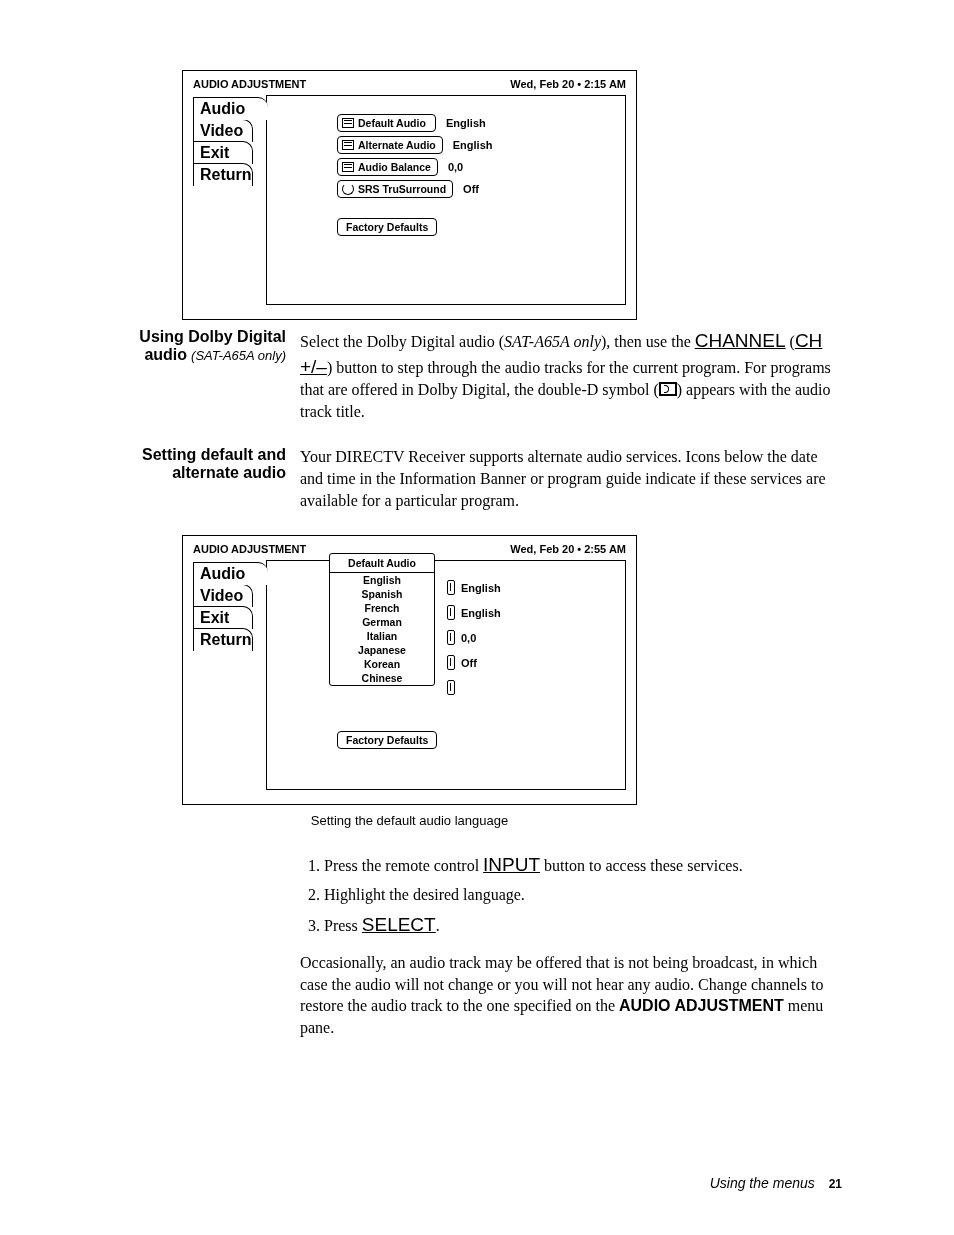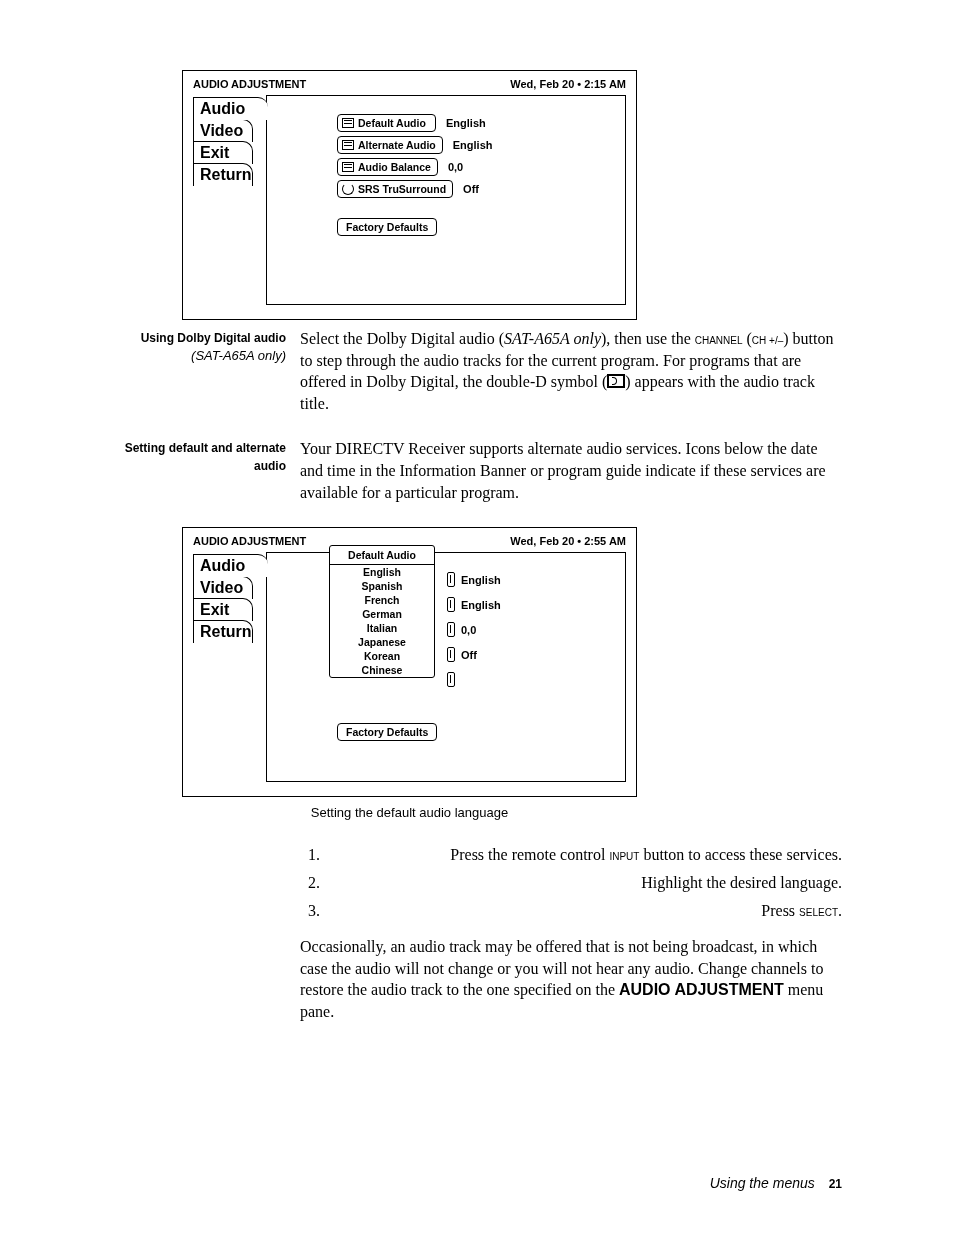--- a/index.html
+++ b/index.html
@@ -112,53 +112,52 @@
   }
   .sec-head {
     width: 188px;
     text-align: right;
     padding-right: 14px;
     box-sizing: border-box;
   }
   .sec-head .bold {
     font-family: Arial, Helvetica, sans-serif;
     font-weight: bold;
-    font-size: 12px;
+    font-size: 16px;
   }
   .sec-head .ital {
     font-family: Arial, Helvetica, sans-serif;
     font-style: italic;
     font-size: 13px;
   }
   .sec-body {
     flex: 1;
     font-size: 16px;
     line-height: 1.35;
   }
-  .sc { font-family: Arial, Helvetica, sans-serif; font-size: 10px; }
+  .sc { font-family: Arial, Helvetica, sans-serif; font-size: 19px; text-decoration: underline; }
   .dd-box {
     display: inline-block;
     border: 2px solid #000;
     width: 14px; height: 10px;
     position: relative;
     vertical-align: -1px;
   }
   .dd-box::after {
     content: "";
     position: absolute;
     left: 3px; top: 1px;
     width: 4px; height: 6px;
     border: 1px solid #000;
     border-left: none;
     border-radius: 0 4px 4px 0;
   }
   ol {
     margin: 0 0 16px 0;
     padding-left: 24px;
-    text-align: right;
   }
   ol li { margin-bottom: 10px; font-size: 16px; }
   .footer {
     position: absolute;
     bottom: 44px;
     right: 112px;
     font-family: Arial, Helvetica, sans-serif;
     font-style: italic;
     font-size: 14px;
   }

